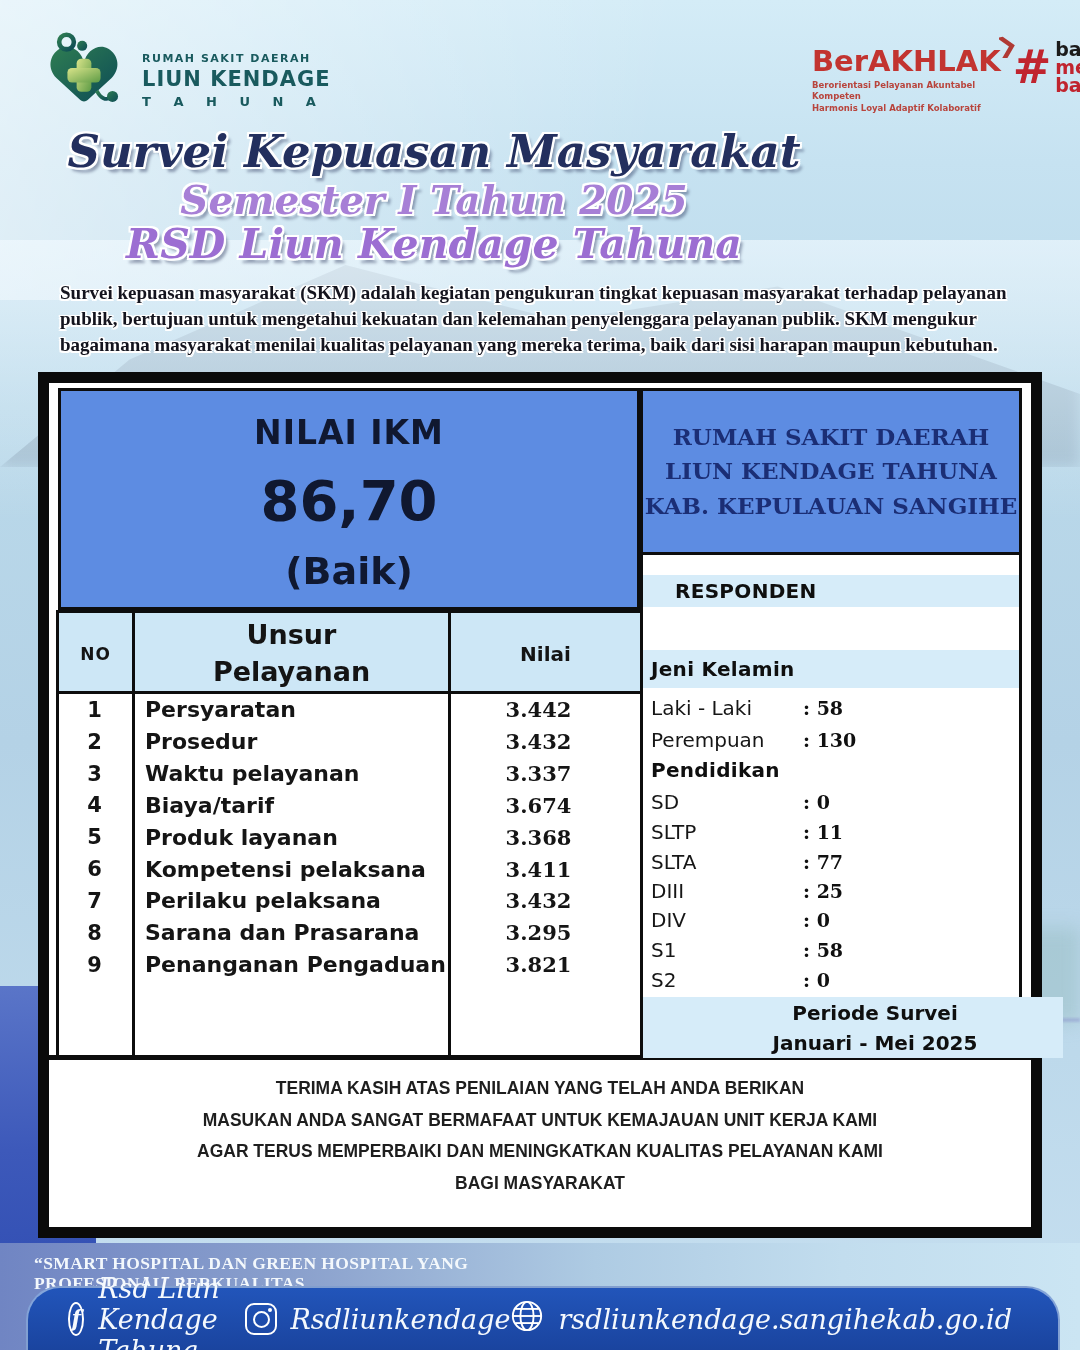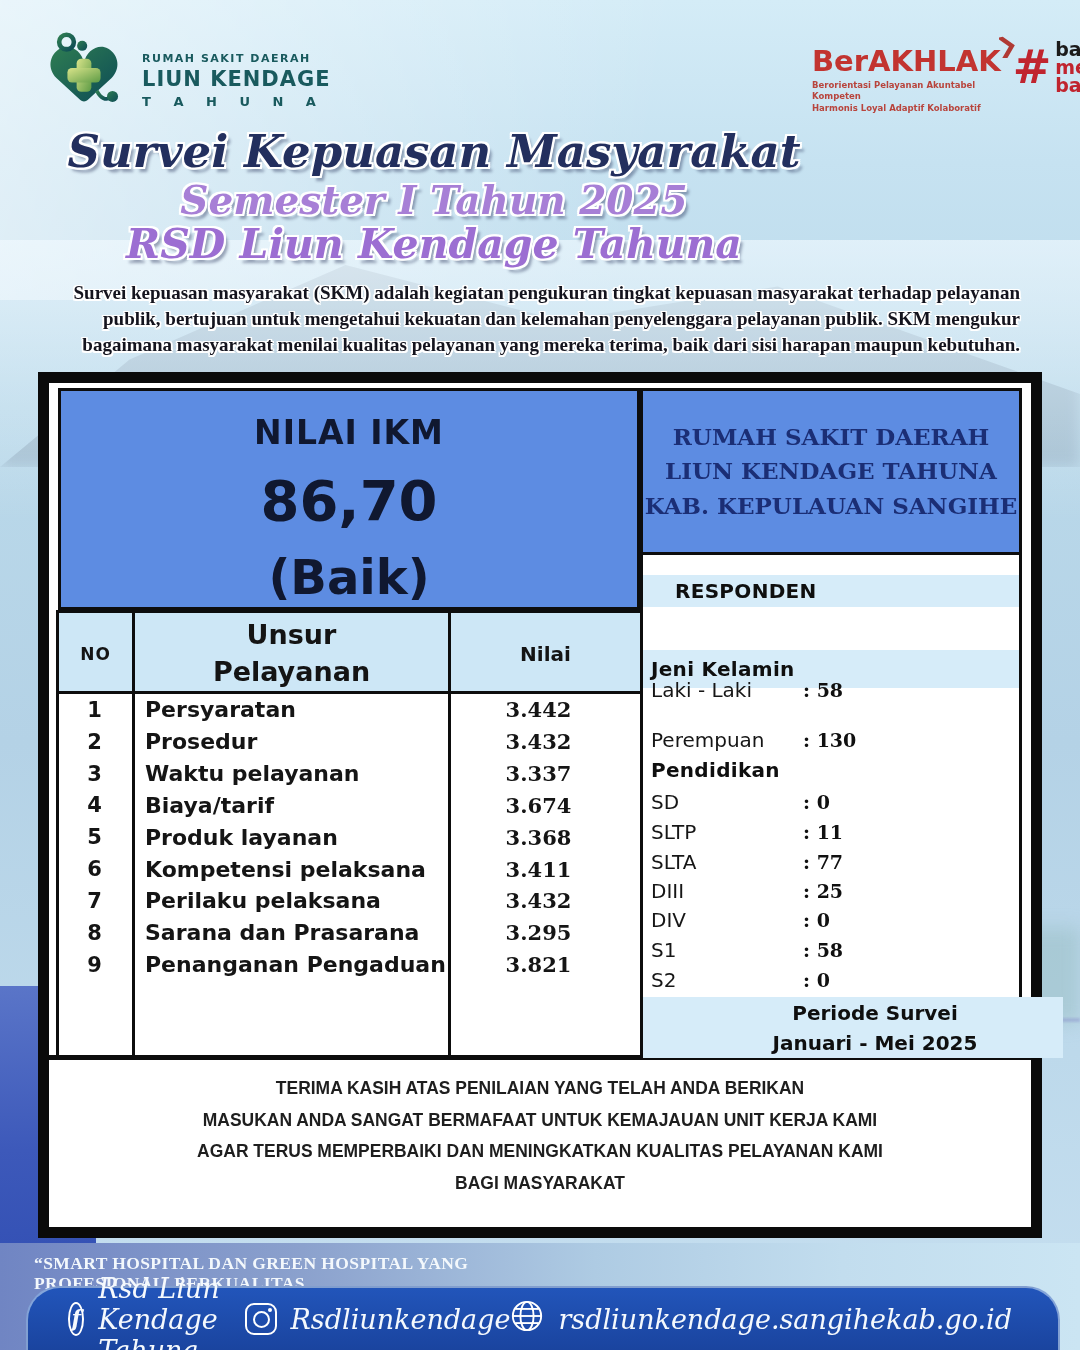--- a/index.html
+++ b/index.html
@@ -44,35 +44,35 @@
   
   .title-wrap{left:0;top:128px;width:868px;text-align:center;
     font-family:"DejaVu Serif","Liberation Serif",serif;font-style:italic;font-weight:bold;}
   .t-outline{text-shadow:-2px -2px 0 #fff,0 -2px 0 #fff,2px -2px 0 #fff,-2px 0 0 #fff,2px 0 0 #fff,
     -2px 2px 0 #fff,0 2px 0 #fff,2px 2px 0 #fff,4px 5px 3px rgba(30,40,80,.4);}
   .t1{font-size:45px;color:#232f5e;line-height:1.08;}
   .t2{font-size:39px;color:#a77fd6;line-height:1.05;margin-top:3px;}
   .t3{font-size:41px;color:#9c6ed2;line-height:1.05;margin-top:2px;}
 
   
-  .intro{left:60px;top:280px;width:960px;text-align:right;
+  .intro{left:60px;top:280px;width:960px;text-align:left;
     font-family:"Liberation Serif","DejaVu Serif",serif;font-weight:bold;
     font-size:19px;line-height:1.38;color:#14141e;
     text-shadow:-1.5px -1.5px 0 #fff,0 -1.5px 0 #fff,1.5px -1.5px 0 #fff,-1.5px 0 0 #fff,1.5px 0 0 #fff,
     -1.5px 1.5px 0 #fff,0 1.5px 0 #fff,1.5px 1.5px 0 #fff;}
 
   
   .frame{left:38px;top:372px;width:1004px;height:866px;background:#0a0a0a;}
   .frame-inner{position:absolute;left:11px;top:11px;right:11px;bottom:11px;background:#ffffff;}
   .cell{position:absolute;box-sizing:border-box;}
   .blue-box{background:#5d8ce2;border:3px solid #0d0d0d;}
   .ikm-box{left:20px;top:16px;width:582px;height:222px;display:flex;flex-direction:column;align-items:center;padding-top:22px;gap:16px;}
   .ikm-label{font-size:33px;font-weight:bold;color:#101830;letter-spacing:1px;}
   .ikm-value{font-size:56px;font-weight:bold;color:#101830;}
-  .ikm-grade{font-size:48px;font-weight:bold;color:#101830;}
+  .ikm-grade{font-size:38px;font-weight:bold;color:#101830;}
   .hosp-box{left:602px;top:16px;width:382px;height:167px;display:flex;flex-direction:column;justify-content:center;text-align:center;
     font-family:"DejaVu Serif","Liberation Serif",serif;font-weight:bold;font-size:23px;color:#1b2e75;line-height:1.5;}
 
   .hdr-cell{background:#cde7f6;border-top:3px solid #0d0d0d;display:flex;flex-direction:column;align-items:center;justify-content:center;font-weight:bold;color:#141414;}
   .hdr-no{left:18px;top:238px;width:79px;height:84px;font-size:17px;letter-spacing:1px;}
   .hdr-unsur{left:94px;top:238px;width:319px;height:84px;font-size:27px;line-height:1.35;}
   .hdr-nilai{left:410px;top:238px;width:195px;height:84px;font-size:20px;}
 
   .vline{position:absolute;width:3px;background:#0d0d0d;}
   .hline{position:absolute;height:3px;background:#0d0d0d;}
@@ -261,21 +261,21 @@
         </div>
     </div>
 
     <div class="cell rpanel">
       <div class="rp-stripe" style="top:20px;height:32px;padding-left:32px;">
         <span class="rp-bold">RESPONDEN</span>
       </div>
       <div class="rp-stripe" style="top:95px;height:38px;">
         <span class="rp-bold">Jeni Kelamin</span>
       </div>
-      <div class="rp-row" style="top:120px;height:30px;">
+      <div class="rp-row" style="top:138px;height:30px;">
         <span class="rp-label">Laki - Laki</span>
         <span class="rp-val">: 58</span>
       </div>
       <div class="rp-row" style="top:170px;height:30px;">
         <span class="rp-label">Perempuan</span>
         <span class="rp-val">: 130</span>
       </div>
       <div class="rp-row" style="top:200px;height:30px;">
         <span class="rp-bold">Pendidikan</span>
       </div>

